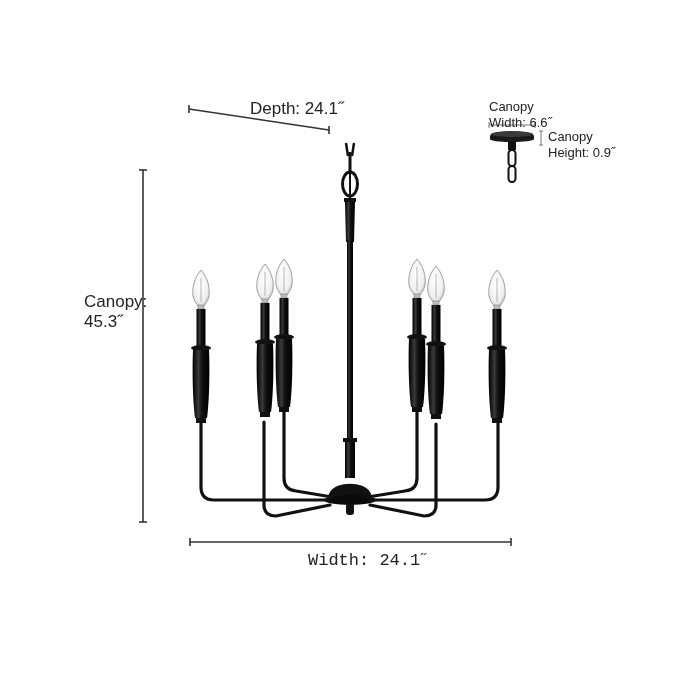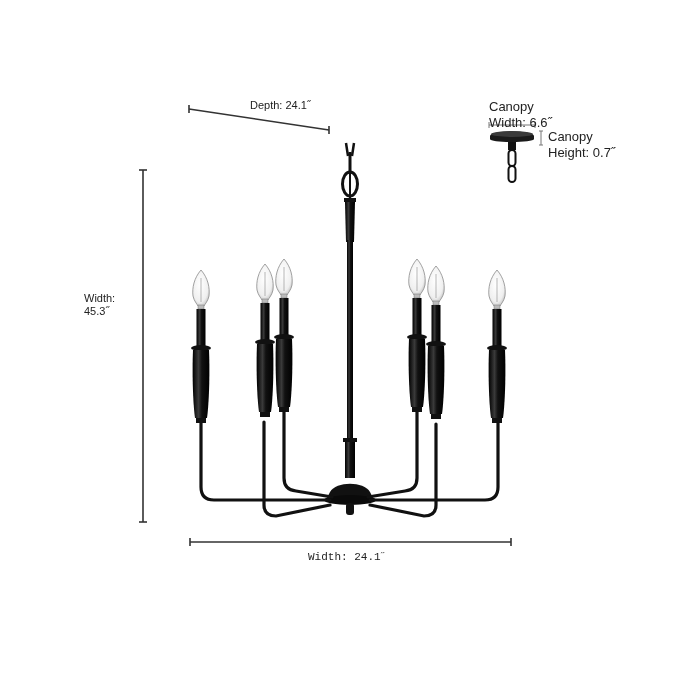--- a/index.html
+++ b/index.html
@@ -1,19 +1,19 @@
 <!DOCTYPE html>
 <html><head>
 <meta charset="utf-8">
 <style>
   html, body { margin: 0; padding: 0; background: #ffffff; }
   body { width: 700px; height: 700px; position: relative; overflow: hidden;
          font-family: "Liberation Sans", "DejaVu Sans", sans-serif; color: #222; }
   .abs { position: absolute; }
-  .label { font-size: 11px; color: #222; white-space: nowrap; line-height: 1.15; }
+  .label { font-size: 17px; color: #222; white-space: nowrap; line-height: 1.15; }
   .label-sm { font-size: 13px; color: #222; white-space: nowrap; line-height: 1.2; }
   svg { position: absolute; left: 0; top: 0; }
 </style>
 </head>
 <body>
 
 <svg width="700" height="700" viewBox="0 0 700 700" xmlns="http://www.w3.org/2000/svg">
   <defs>
     <linearGradient id="metal" x1="0" x2="1" y1="0" y2="0">
       <stop offset="0" stop-color="#000"></stop>
@@ -121,27 +121,27 @@
     <ellipse cx="512" cy="134" rx="21" ry="3" fill="#3a3a3a"></ellipse>
     <rect x="508" y="142" width="8" height="8" fill="#111"></rect>
     <rect x="508.5" y="150" width="7" height="16" rx="3.5" fill="none" stroke="#111" stroke-width="2"></rect>
     <rect x="508.5" y="166" width="7" height="16" rx="3.5" fill="none" stroke="#111" stroke-width="2"></rect>
   </g>
 </svg>
 
 <div class="abs label" style="left:250px; top:99px;">Depth: 24.1˝</div>
 
 <div class="abs label" style="left:84px; top:292px;">
-  <div>Width:</div>
+  <div>Canopy:</div>
   <div>45.3˝</div>
 </div>
 
 <div class="abs label" style="left:308px; top:551px;font-family:Liberation Mono, monospace;">Width: 24.1˝</div>
 
 <div class="abs label-sm" style="left:489px; top:99px;">
   <div>Canopy</div>
   <div>Width: 6.6˝</div>
 </div>
 
 <div class="abs label-sm" style="left:548px; top:129px;">
   <div>Canopy</div>
-  <div>Height: 0.7˝</div>
+  <div>Height: 0.9˝</div>
 </div>
 
 </body></html>

